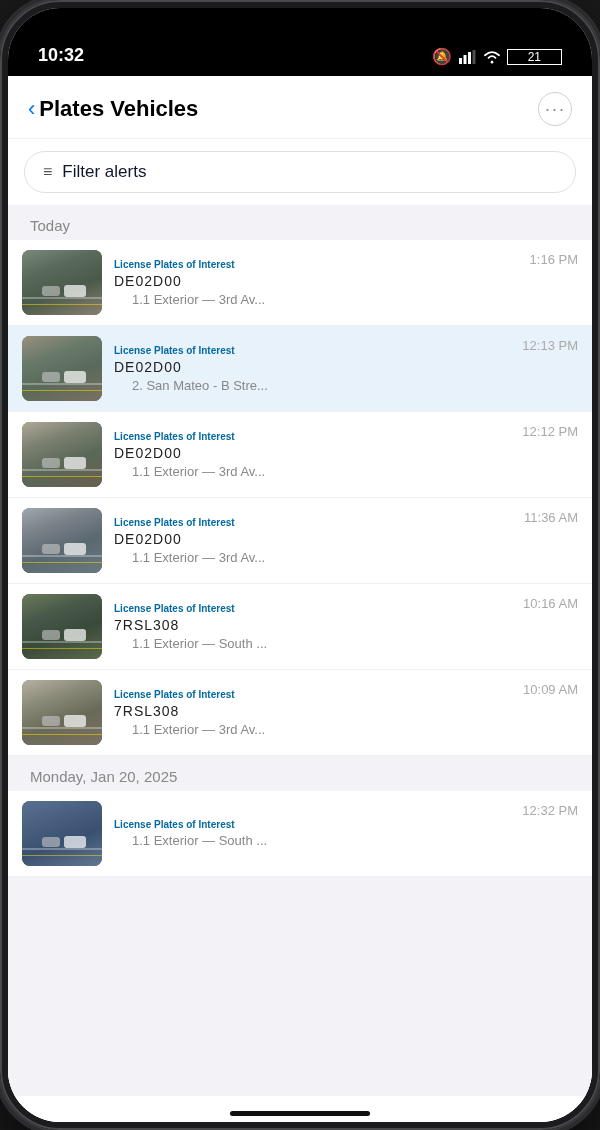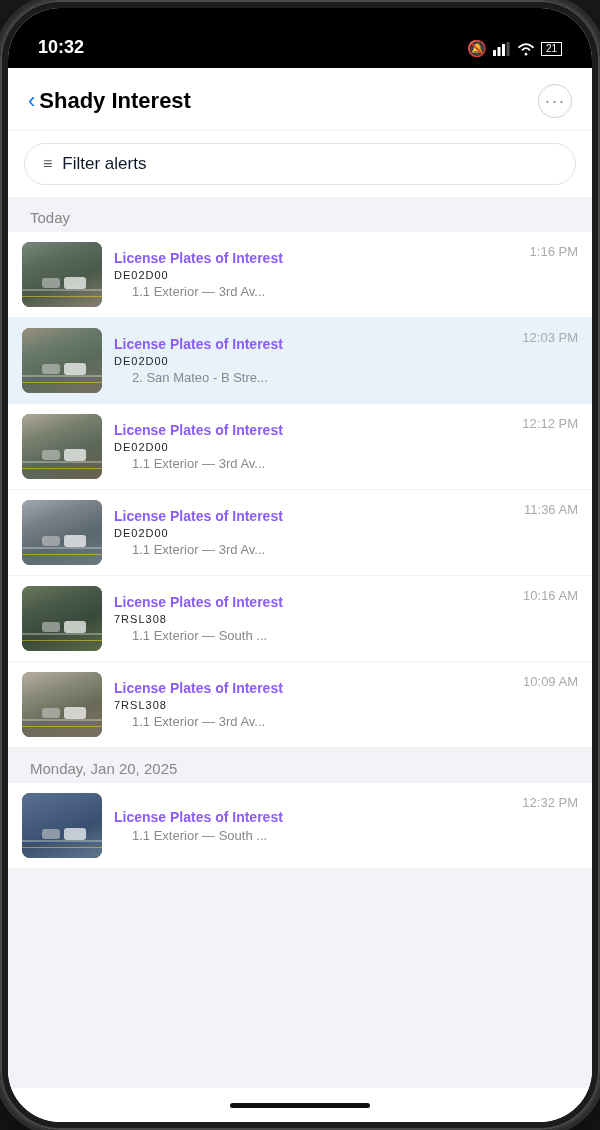--- a/index.html
+++ b/index.html
@@ -34,21 +34,21 @@
       top: 8px;
       left: 8px;
       right: 8px;
       bottom: 8px;
       border-radius: 52px;
       overflow: hidden;
       background: #f2f2f7;
     }
     
     .status-bar {
-      height: 60px;
+      height: 68px;
       background: #000;
       display: flex;
       align-items: flex-end;
       justify-content: space-between;
       padding: 0 30px 10px;
       position: relative;
     }
     .status-time {
       color: white;
       font-size: 18px;
@@ -222,27 +222,27 @@
       width: 18px;
       height: 10px;
       background: rgba(200,200,200,0.6);
       border-radius: 3px;
     }
     .alert-info {
       flex: 1;
       min-width: 0;
     }
     .alert-title {
+      font-size: 10px;
+      font-weight: 600;
+      color: #0369a1;
+      margin-bottom: 3px;
+    }
+    .alert-plate {
       font-size: 14px;
-      font-weight: 600;
-      color: #8b5cf6;
-      margin-bottom: 3px;
-    }
-    .alert-plate {
-      font-size: 11px;
       color: #222;
       letter-spacing: 1px;
       margin-bottom: 3px;
     }
     .alert-location {
       font-size: 13px;
       color: #888;
       margin-left: 18px;
     }
     .alert-time {
@@ -285,30 +285,30 @@
           <rect x="4.5" y="5" width="3" height="9" rx="0.5" fill="white"></rect>
           <rect x="9" y="2" width="3" height="12" rx="0.5" fill="white"></rect>
           <rect x="13.5" y="0" width="3" height="14" rx="0.5" fill="white" opacity="0.3"></rect>
         </svg>
         <svg width="18" height="14" viewBox="0 0 20 16">
           <path d="M10 13 L10 13" stroke="white" stroke-width="2" stroke-linecap="round"></path>
           <path d="M6 9 Q10 5 14 9" stroke="white" stroke-width="2" fill="none" stroke-linecap="round"></path>
           <path d="M2 6 Q10 -1 18 6" stroke="white" stroke-width="2" fill="none" stroke-linecap="round"></path>
           <circle cx="10" cy="14" r="1.5" fill="white"></circle>
         </svg>
-        <span style="color:white;font-size:10px;border:1.5px solid white;border-radius:0;padding:1px 4px;line-height:1;">21</span>
+        <span style="color:white;font-size:12px;border:1.5px solid white;border-radius:0;padding:1px 20px;line-height:1;">21</span>
       </div>
     </div>
 
     <div class="app-content">
 
       <div class="header">
         <div class="back-btn">
           <span class="back-chevron">‹</span>
-          <span class="header-title">Shady Interest</span>
+          <span class="header-title">Plates Vehicles</span>
         </div>
         <div class="more-btn">
           <span class="more-dots">···</span>
         </div>
       </div>
 
       <div class="search-bar">
         <div class="search-input-wrap">
           <span class="filter-icon">≡</span>
           <span class="search-placeholder">Filter alerts</span>
@@ -340,21 +340,21 @@
                 <div class="road-line2"></div>
                 <div class="car-shape"></div>
                 <div class="car-shape2"></div>
               </div>
             </div>
             <div class="alert-info">
               <div class="alert-title">License Plates of Interest</div>
               <div class="alert-plate">DE02D00</div>
               <div class="alert-location">2. San Mateo - B Stre...</div>
             </div>
-            <div class="alert-time">12:03 PM</div>
+            <div class="alert-time">12:13 PM</div>
           </div>
           <div class="alert-item">
             <div class="alert-thumb">
               <div class="cam-scene cam-3">
                 <div class="road-line"></div>
                 <div class="road-line2"></div>
                 <div class="car-shape"></div>
                 <div class="car-shape2"></div>
               </div>
             </div>

